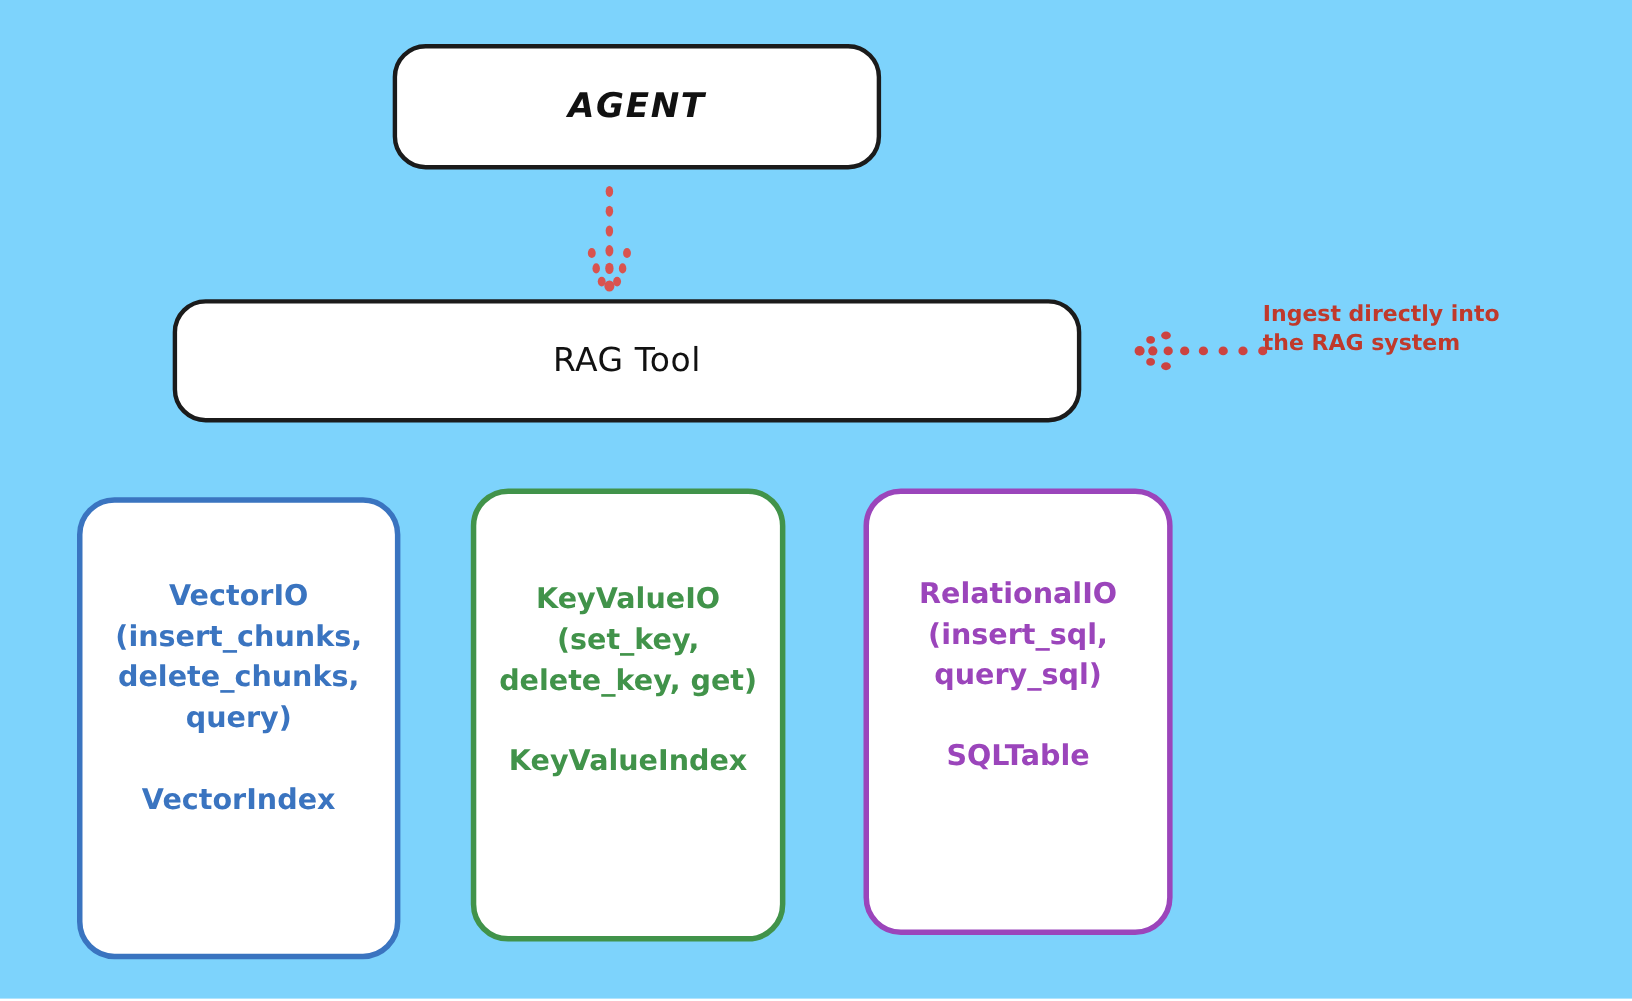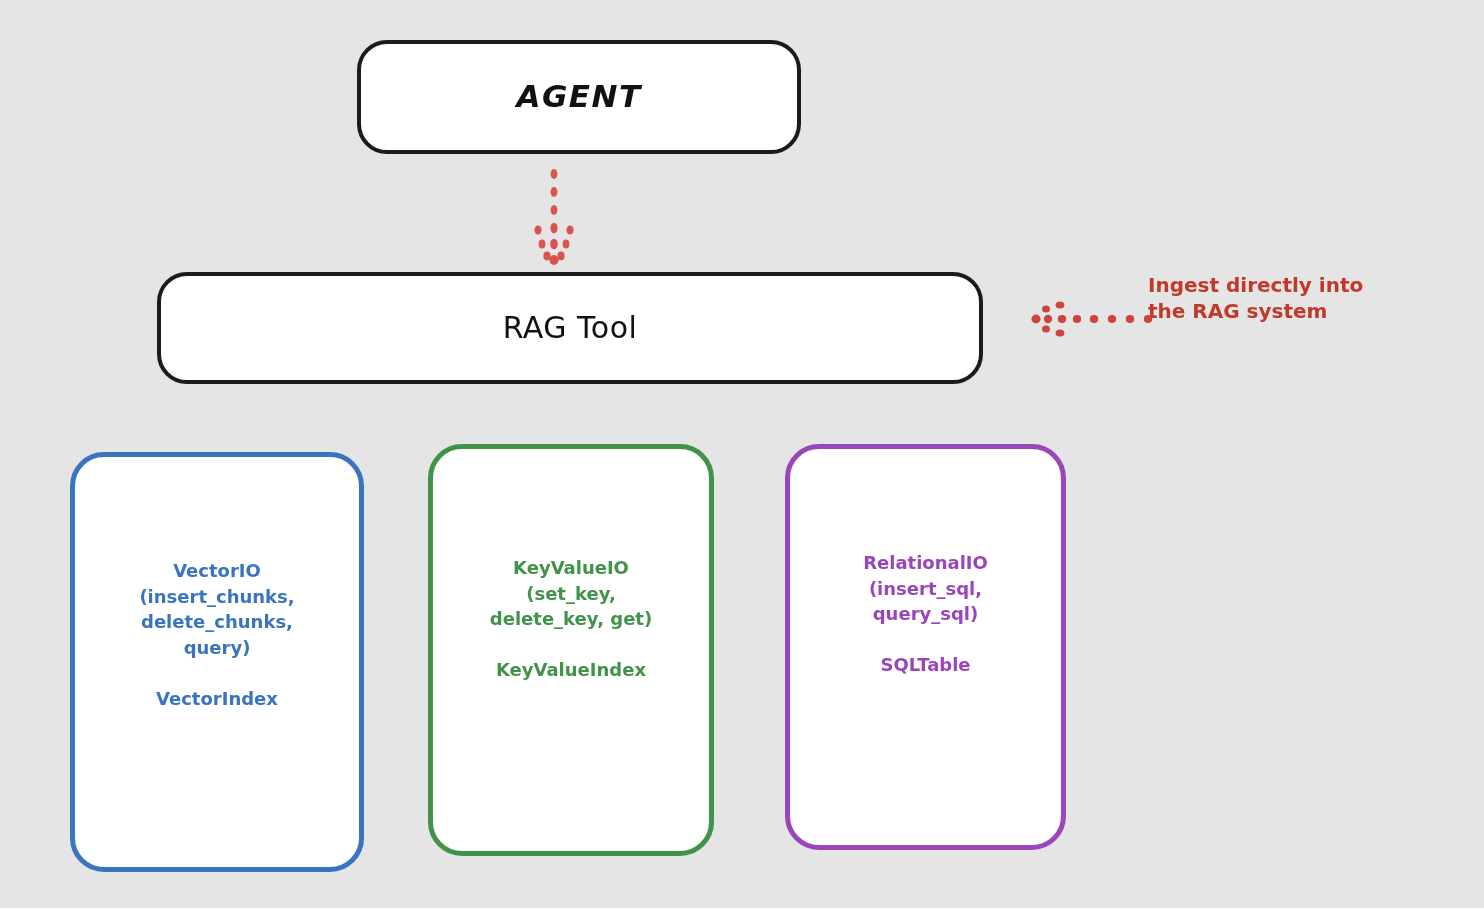--- a/index.html
+++ b/index.html
@@ -8,21 +8,21 @@
     padding: 0;
     background: #ffffff;
   }
   body {
     font-family: "DejaVu Sans", sans-serif;
   }
   #canvas {
     position: relative;
     width: 1484px;
     height: 908px;
-    background: #e5e5e5;
+    background: #7dd3fc;
     overflow: hidden;
   }
 
   
   .node {
     position: absolute;
     box-sizing: border-box;
     background: #ffffff;
     display: flex;
     align-items: center;
@@ -55,21 +55,21 @@
   }
 
   
   .box-color {
     border-width: 5px;
     border-style: solid;
     border-radius: 34px;
   }
   .box-color .node-label {
     font-family: "DejaVu Sans", sans-serif;
-    font-size: 18px;
+    font-size: 26px;
     font-weight: 600;
     line-height: 1.42;
   }
 
   #node-agent   { left: 357px; top: 40px;  width: 444px; height: 114px; }
   #node-ragtool { left: 157px; top: 272px; width: 826px; height: 112px; }
 
   #node-vectorio   { left: 70px;  top: 452px; width: 294px; height: 420px; }
   #node-keyvalueio { left: 428px; top: 444px; width: 286px; height: 412px; }
   #node-relational { left: 785px; top: 444px; width: 281px; height: 406px; }

